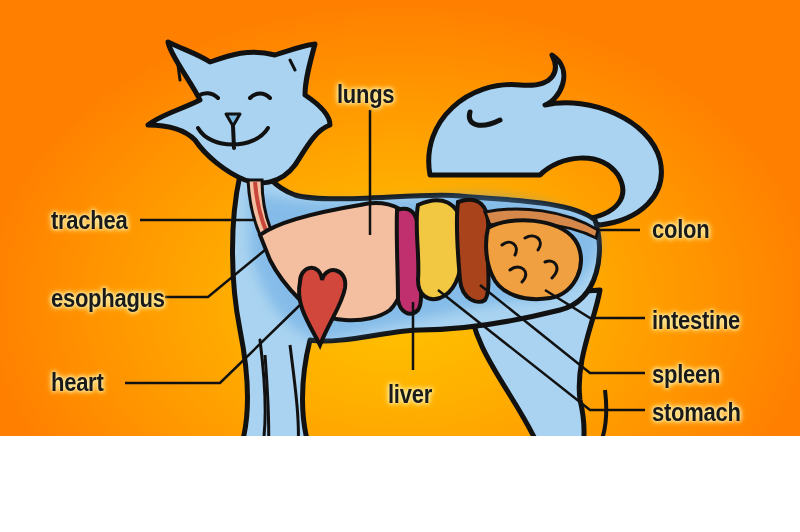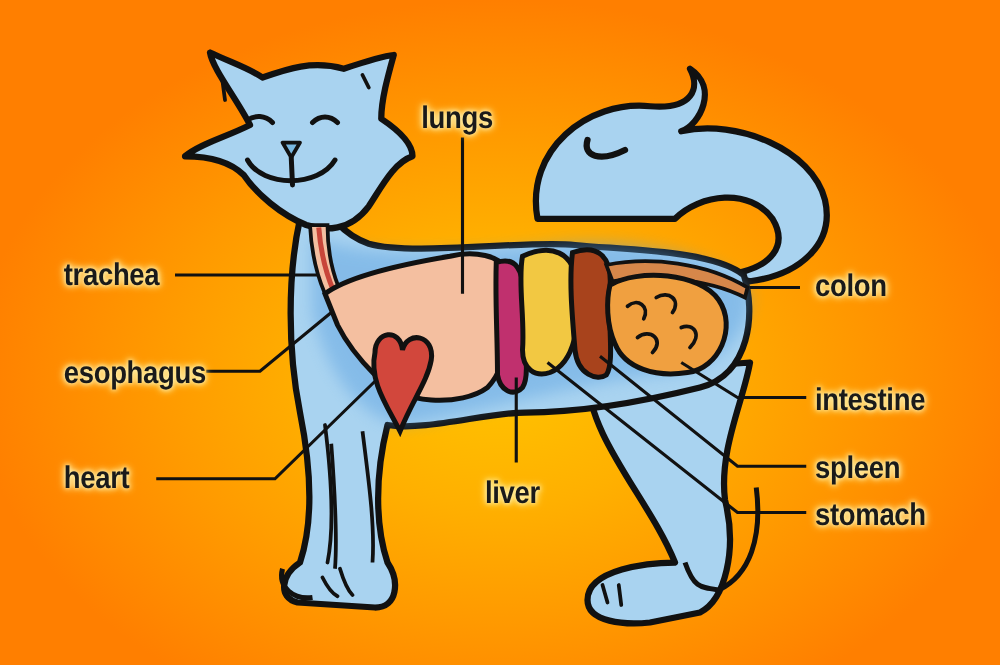--- a/index.html
+++ b/index.html
@@ -1,18 +1,18 @@
 <!DOCTYPE html>
 <html><head>
 <meta charset="utf-8">
 <style>
   html, body { margin: 0; padding: 0; }
   body { width: 800px; height: 532px; overflow: hidden; font-family: "Liberation Sans", sans-serif; }
   #stage {
-    position: relative; width: 800px; height: 532px; overflow: hidden;
+    position: relative; width: 800px; height: 436px; overflow: hidden;
     background: radial-gradient(ellipse 420px 300px at 400px 300px, #ffc400 0%, #ffb000 35%, #ff9a00 65%, #ff7f00 100%);
   }
   svg.art { position: absolute; left: 0; top: 0; }
   .label {
     position: absolute; font-family: "Liberation Sans", sans-serif; font-weight: bold;
     font-size: 25px; color: #1a1a1a; letter-spacing: -0.3px;
     text-shadow: 0 0 4px #fff3b0, 0 0 6px #fff3b0, 0 0 8px #ffe680;
     white-space: nowrap; line-height: 1;
     transform: scaleX(0.88); transform-origin: left top;
   }

